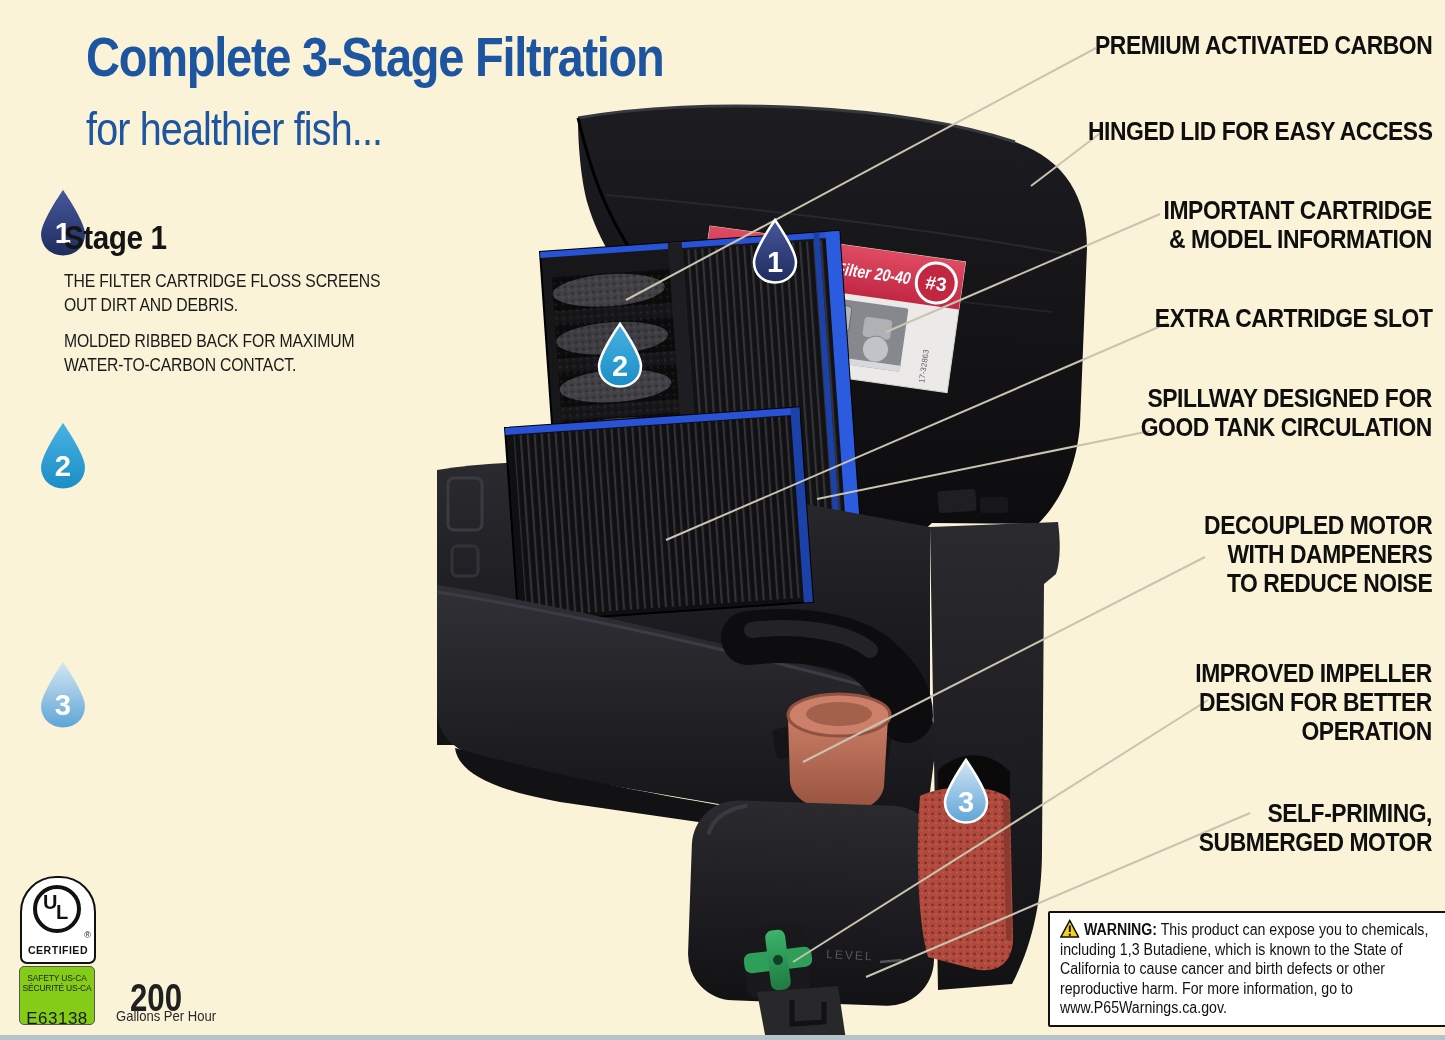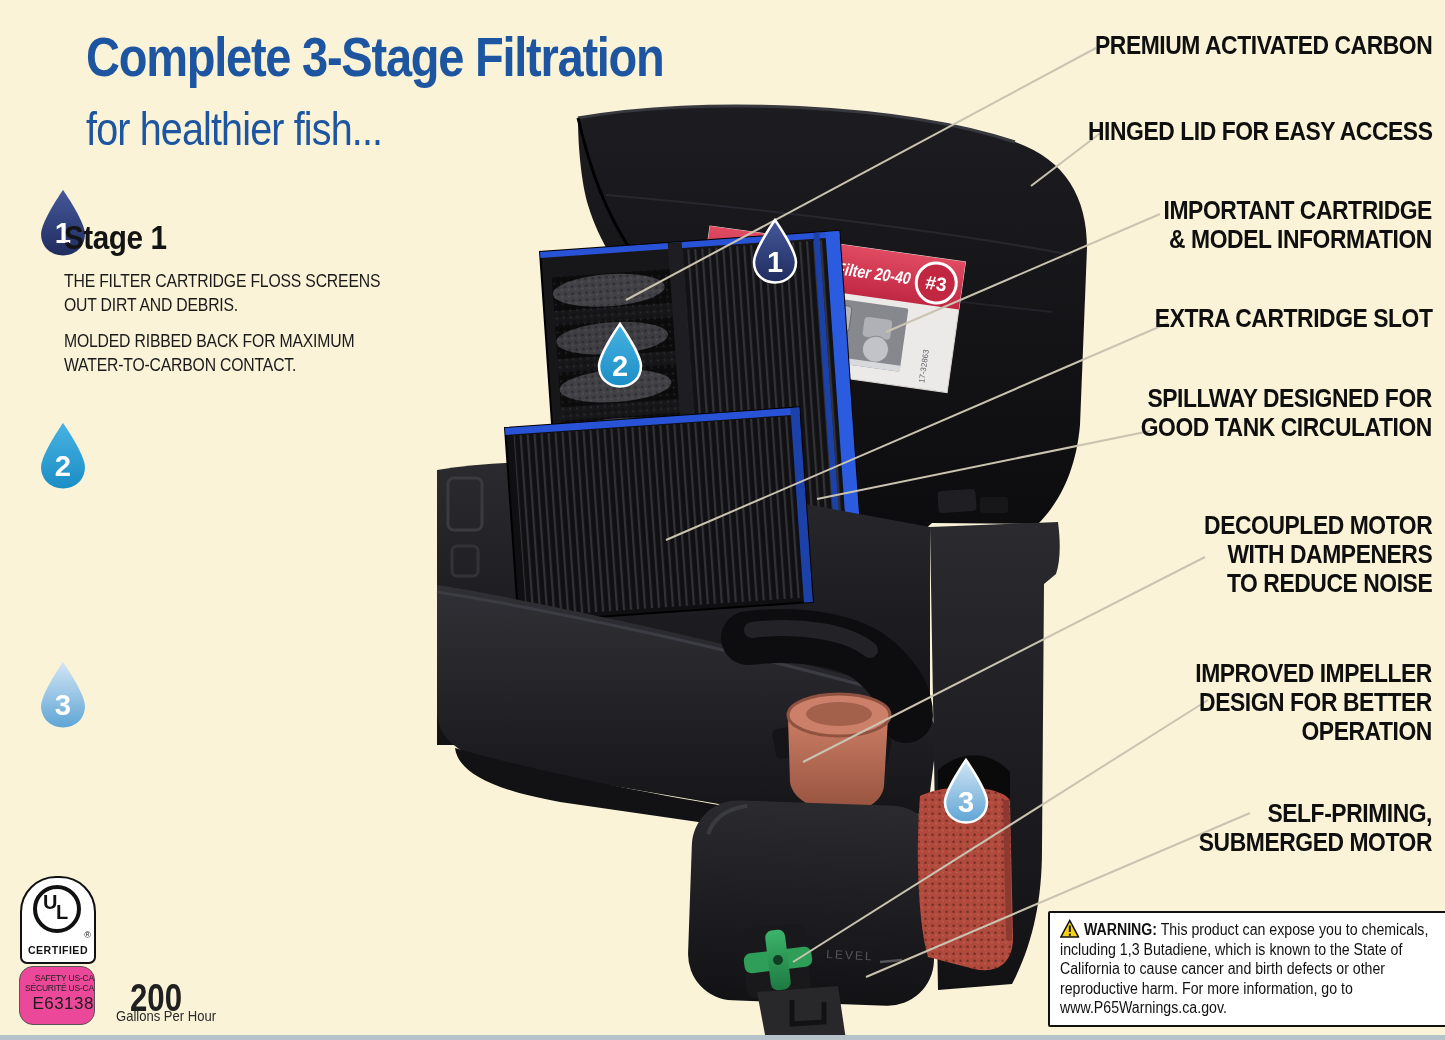--- a/index.html
+++ b/index.html
@@ -57,26 +57,26 @@
     border-radius:50%;
   }
   .ul-u{position:absolute;left:6px;top:2px;font-size:20px;font-weight:bold;color:#111;}
   .ul-l{position:absolute;left:19px;top:12px;font-size:20px;font-weight:bold;color:#111;}
   .ul-reg{position:absolute;right:3px;top:52px;font-size:9px;color:#111;}
   .ul-cert{
     position:absolute;left:0;right:0;bottom:6px;text-align:center;font-size:11.5px;
     font-weight:bold;color:#111;letter-spacing:.5px;transform:scaleX(.92);
   }
   .ul-ebox{
-    position:absolute;left:19px;top:966px;width:74px;height:57px;background:#ec4899;
-    border:1.5px solid #555;border-radius:14px;text-align:right;z-index:2;color:#222;
+    position:absolute;left:19px;top:966px;width:74px;height:57px;background:#84cc16;
+    border:1.5px solid #555;border-radius:5px;text-align:center;z-index:2;color:#222;
   }
   .ul-ebox .l1{margin-top:6px;font-size:8.5px;letter-spacing:-0.2px;}
   .ul-ebox .l2{font-size:8.5px;letter-spacing:-0.2px;}
-  .ul-ebox .num{font-size:17px;margin-top:1px;letter-spacing:.5px;color:#1a1a1a;}
+  .ul-ebox .num{font-size:17px;margin-top:16px;letter-spacing:.5px;color:#1a1a1a;}
 
   
   .flow-value{
     position:absolute;left:130px;top:976px;font-size:39px;font-weight:bold;color:#202020;
     transform:scaleX(.8);transform-origin:left top;z-index:2;
   }
   .flow-unit{
     position:absolute;left:116px;top:1008px;font-size:14.5px;color:#2a2a2a;
     transform:scaleX(.9);transform-origin:left top;white-space:nowrap;z-index:2;
   }

